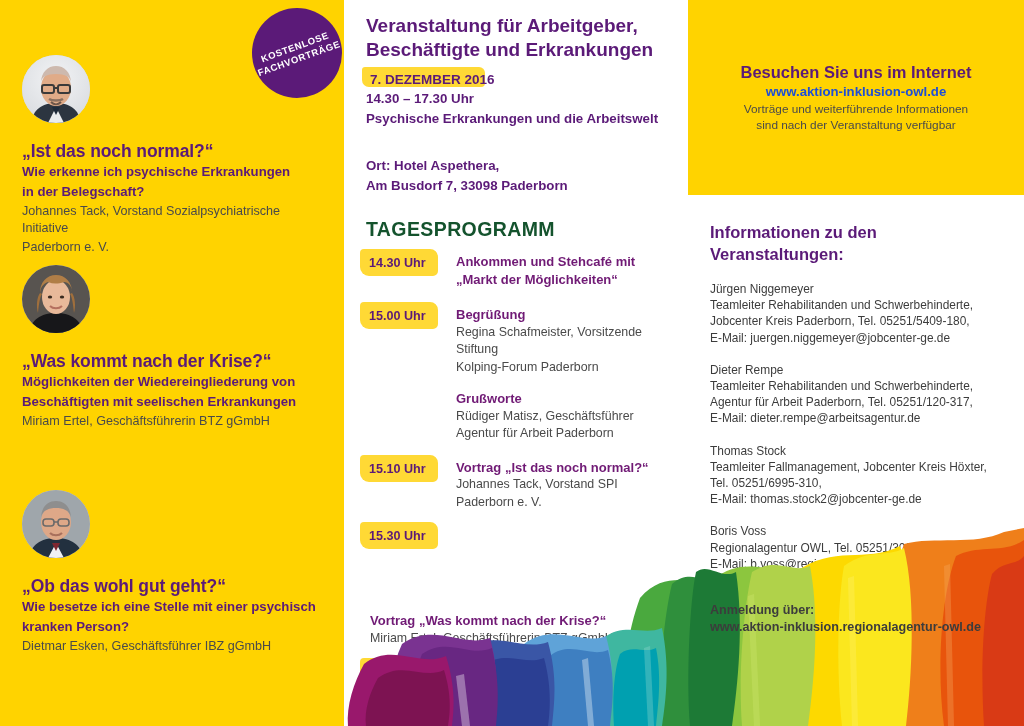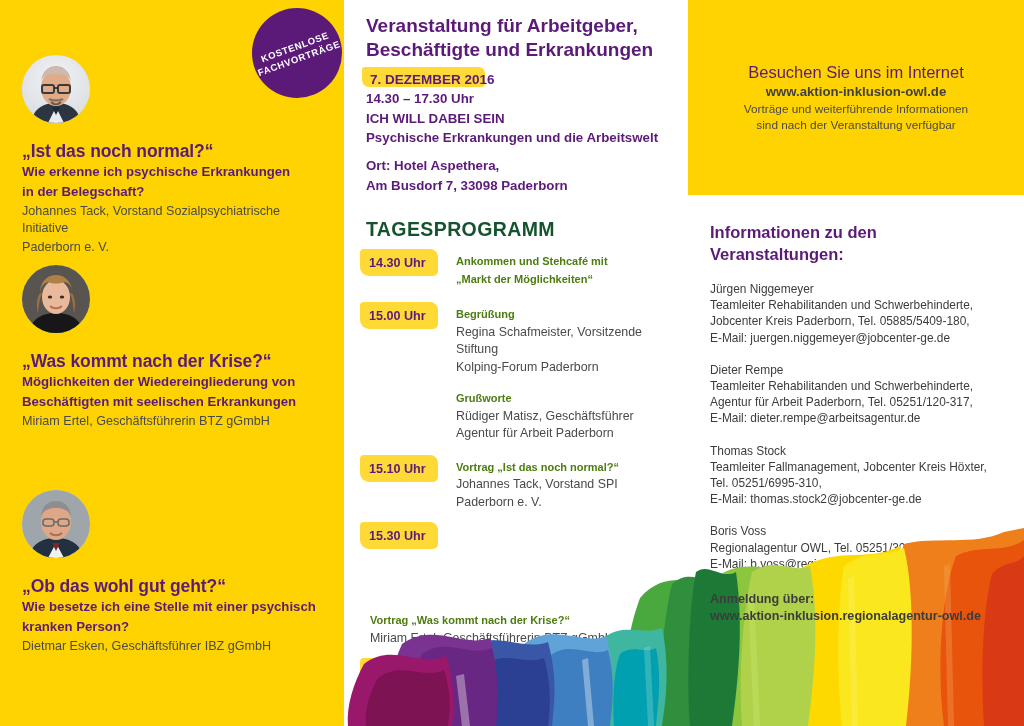--- a/index.html
+++ b/index.html
@@ -196,23 +196,23 @@
     top: -6px;
     width: 78px;
     height: 27px;
     background: #ffd935;
     border-radius: 4px 8px 5px 9px;
     z-index: -1;
   }
   .prog-time.no-hl::before { display: none; }
   .prog-body { flex: 1 1 auto; padding-left: 4px; }
   .prog-main {
-    color: #4d7c0f;
-    font-weight: bold;
-    font-size: 11px;
+    color: #701a75;
+    font-weight: bold;
+    font-size: 13px;
     line-height: 17.5px;
   }
   .prog-detail {
     color: #4a4a4a;
     font-size: 12.4px;
     line-height: 17.5px;
   }
 
   
   .right-banner {
@@ -225,26 +225,26 @@
   }
   .rb-inner {
     position: absolute;
     left: 0;
     top: 62px;
     width: 336px;
     text-align: center;
   }
   .rb-title {
     color: #5b1a78;
-    font-weight: normal;
+    font-weight: bold;
     font-size: 16.5px;
     line-height: 21px;
   }
   .rb-url {
-    color: #404040;
+    color: #1d4ed8;
     font-weight: bold;
     font-size: 13.2px;
     line-height: 18px;
   }
   .rb-note {
     color: #4a4a4a;
     font-size: 11.8px;
     line-height: 16px;
   }
 
@@ -261,21 +261,21 @@
     line-height: 21.5px;
   }
   .contact {
     margin-top: 16px;
     color: #3c3c3c;
     font-size: 11.9px;
     line-height: 16.2px;
   }
   .contact .cname { display: block; }
   .anmeldung {
-    margin-top: 19px;
+    margin-top: 30px;
     color: #3c3c3c;
     font-weight: bold;
     font-size: 12.6px;
     line-height: 17px;
     position: relative;
     z-index: 3;
   }
 
   
   .watercolor {
@@ -377,21 +377,20 @@
   <div class="middle">
 
     <div class="main-title">
       <div>Veranstaltung für Arbeitgeber,</div>
       <div>Beschäftigte und Erkrankungen</div>
     </div>
 
     <div class="date-block">
       <div><span class="date-hl">7. DEZEMBER 2016</span></div>
       <div class="date-line">14.30 – 17.30 Uhr</div>
-      <div class="date-line">ICH WILL DABEI SEIN</div>
       <div class="date-line">Psychische Erkrankungen und die Arbeitswelt</div>
     </div>
 
     <div class="venue-block">
       <div class="date-line">Ort: Hotel Aspethera,</div>
       <div class="date-line">Am Busdorf 7, 33098 Paderborn</div>
     </div>
 
     <div class="program-head">TAGESPROGRAMM</div>
 
@@ -467,21 +466,21 @@
     </div>
   </div>
 
   <div class="info-block">
     <div class="info-head">Informationen zu den</div>
     <div class="info-head">Veranstaltungen:</div>
 
     <div class="contact">
       <span class="cname">Jürgen Niggemeyer</span>
       <span class="cname">Teamleiter Rehabilitanden und Schwerbehinderte,</span>
-      <span class="cname">Jobcenter Kreis Paderborn, Tel. 05885/5409-180,</span>
+      <span class="cname">Jobcenter Kreis Paderborn, Tel. 05251/5409-180,</span>
       <span class="cname">E-Mail: juergen.niggemeyer@jobcenter-ge.de</span>
     </div>
 
     <div class="contact">
       <span class="cname">Dieter Rempe</span>
       <span class="cname">Teamleiter Rehabilitanden und Schwerbehinderte,</span>
       <span class="cname">Agentur für Arbeit Paderborn, Tel. 05251/120-317,</span>
       <span class="cname">E-Mail: dieter.rempe@arbeitsagentur.de</span>
     </div>
 

